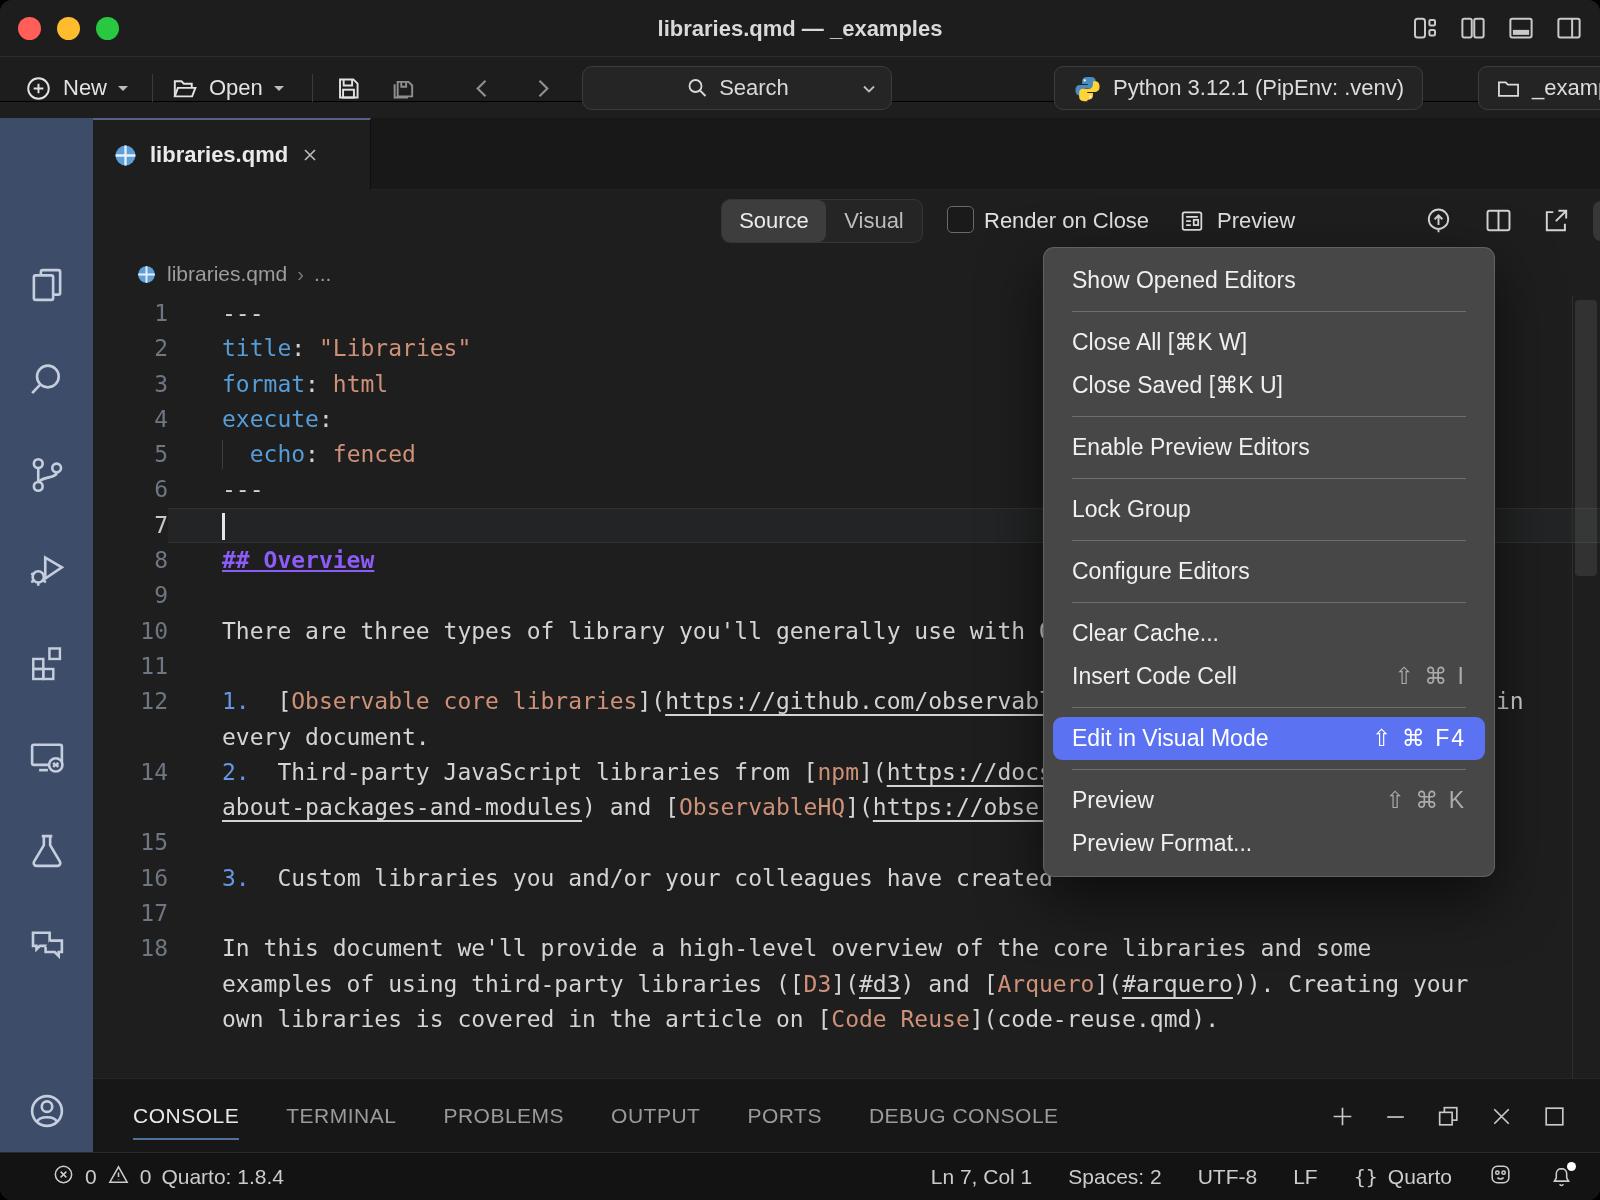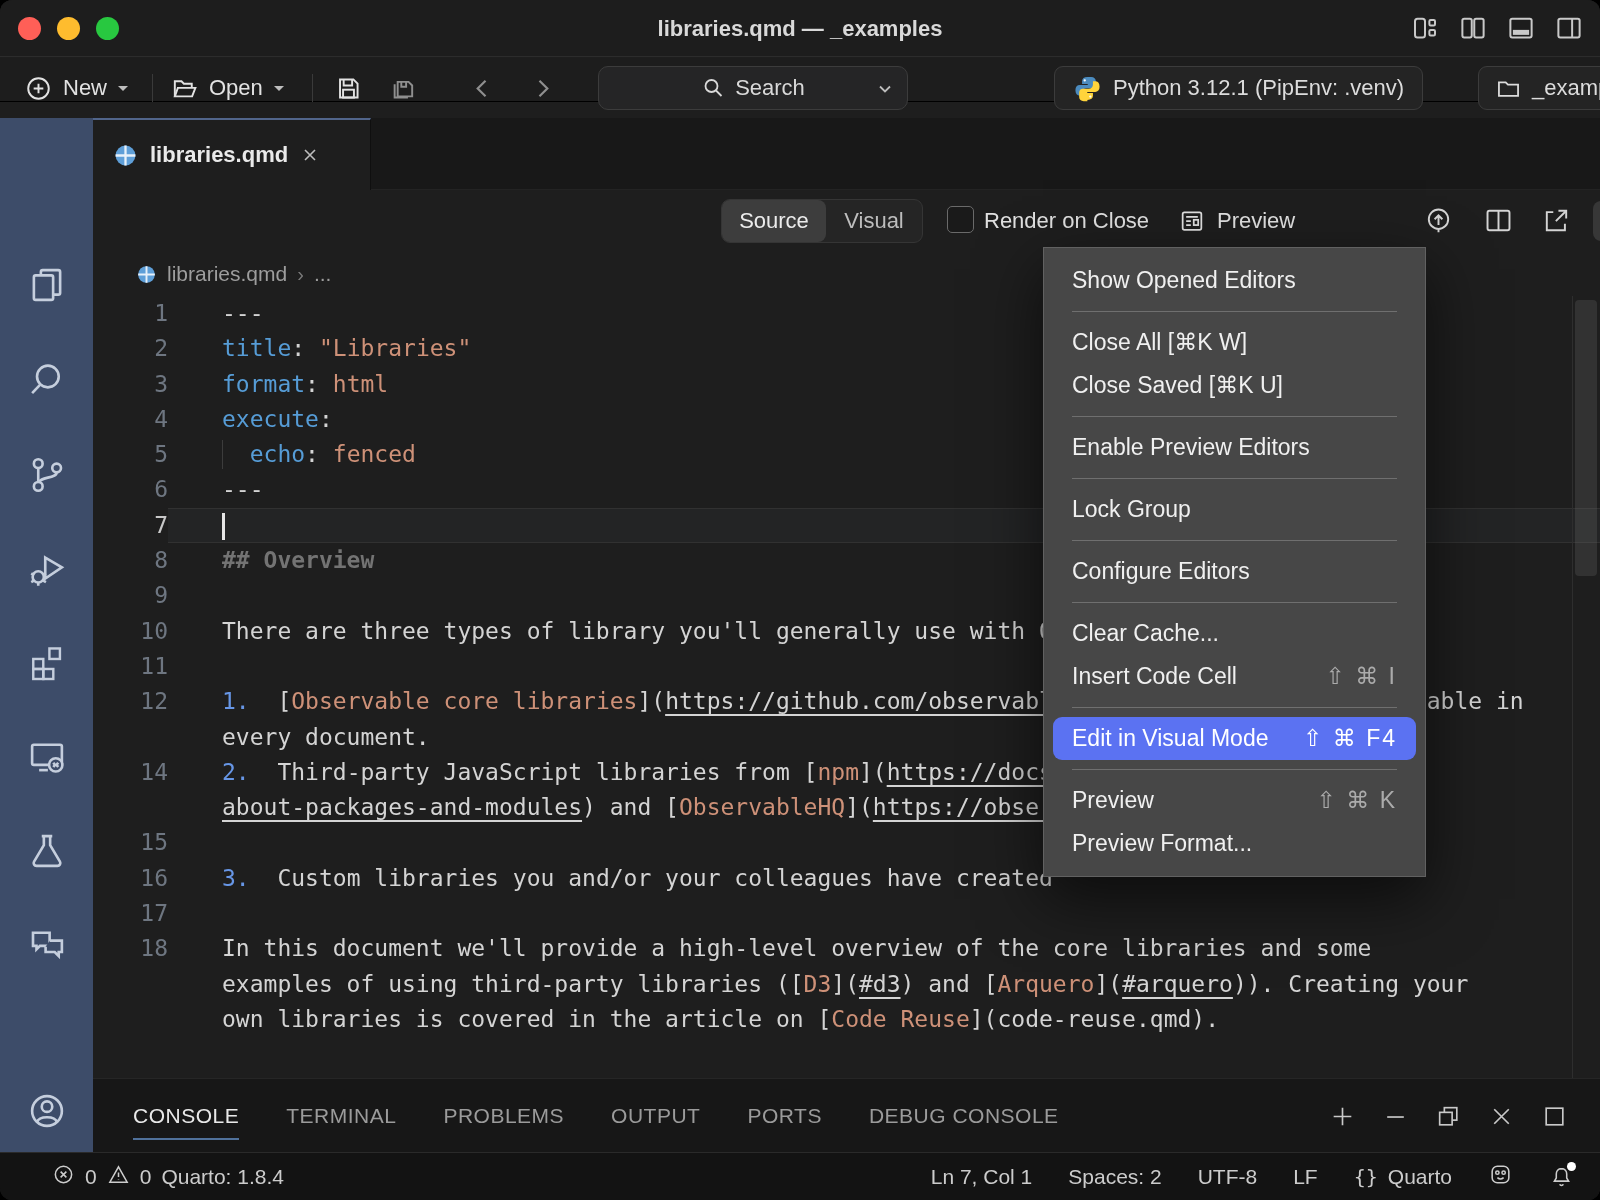--- a/index.html
+++ b/index.html
@@ -16,21 +16,21 @@
   .tb-icons { position:absolute; right:16px; top:13px; display:flex; gap:18px; color:#c9c9c9; }
   .tb-icons svg { width:30px; height:30px; }
 
   
   .toolbar { position:absolute; left:0; top:58px; width:100%; height:44px; background:#1d1d1d; border-bottom:1px solid #000; color:#dfdfdf; }
   .tb-item { position:absolute; top:0; height:60px; display:flex; align-items:center; gap:10px; font-size:22px; color:#e2e2e2; }
   .tb-item svg { width:29px; height:29px; }
   .tb-sep { position:absolute; top:16px; width:1px; height:28px; background:#3a3a3a; }
   .caret { width:16px !important; height:16px !important; margin-left:-2px; color:#bdbdbd; }
   .dim { color:#8f8f8f; }
-  .search-pill { position:absolute; left:598px; top:8px; width:310px; height:44px; background:#252526; border:1px solid #3c3c3c; border-radius:10px; display:flex; align-items:center; justify-content:center; gap:10px; color:#d9d9d9; font-size:22px; }
+  .search-pill { position:absolute; left:582px; top:8px; width:310px; height:44px; background:#252526; border:1px solid #3c3c3c; border-radius:10px; display:flex; align-items:center; justify-content:center; gap:10px; color:#d9d9d9; font-size:22px; }
   .search-pill svg{width:24px;height:24px;}
   .search-chevron { position:absolute; right:14px; top:14px; width:16px !important; height:16px !important; color:#bdbdbd; }
   .interp-pill { position:absolute; left:1054px; top:8px; height:44px; padding:0 18px; background:#242424; border:1px solid #3c3c3c; border-radius:9px; display:flex; align-items:center; gap:11px; font-size:22px; color:#dcdcdc; }
   .interp-pill svg{width:29px;height:29px;}
   .ws-pill { position:absolute; left:1478px; top:8px; width:160px; height:44px; padding:0 16px; background:#242424; border:1px solid #3c3c3c; border-radius:9px; display:flex; align-items:center; gap:10px; font-size:22px; color:#dcdcdc; overflow:hidden; }
   .ws-pill svg{width:27px;height:27px; flex:none;}
 
   
   .activitybar { position:absolute; left:0; top:118px; width:93px; height:1034px; background:#3d4c69; }
   .ab-icon { position:absolute; left:0; width:93px; display:flex; justify-content:center; color:#c5cedd; }
@@ -63,28 +63,28 @@
   
   .code { position:absolute; left:93px; top:296px; right:0; height:782px; background:#1e1e1e; font-family:"DejaVu Sans Mono",monospace; font-size:23px; }
   .code-row { display:flex; height:35.3px; line-height:35.3px; }
   .gutter { width:75px; text-align:right; color:#6e7681; flex:none; }
   .gutter.cur { color:#c8c8c8; }
   .row-text { flex:1; padding-left:54px; white-space:pre; position:relative; }
   .row-text.current { background:#232425; border-top:1px solid #313131; border-bottom:1px solid #313131; }
   .row-text.guide::before { content:""; position:absolute; left:54px; top:3px; bottom:3px; width:1px; background:#3c3c3c; }
   .cursor { position:absolute; left:54px; top:4px; width:2.5px; height:27px; background:#e6e6e6; }
   .tp { color:#d4d4d4; } .tk { color:#569cd6; } .ts { color:#ce9178; }
-  .tn { color:#6796e6; } .th { color:#737373; font-weight:bold; }
+  .tn { color:#6796e6; } .th { color:#8b5cf6; font-weight:bold;text-decoration:underline; }
   .tu { color:#d4d4d4; text-decoration:underline; text-underline-offset:5px; }
 
   .scroll-track { position:absolute; left:1572px; top:296px; width:1px; height:782px; background:#2e2e2e; }
   .scroll-thumb { position:absolute; left:1575px; top:300px; width:22px; height:276px; background:rgba(110,110,110,0.25); border-radius:4px; }
 
   
-  .menu { position:absolute; left:1043px; top:247px; width:383px; background:#474747; border:1px solid rgba(255,255,255,0.14); border-radius:0; box-shadow:0 22px 60px rgba(0,0,0,0.6); padding:11px 0; z-index:50; }
+  .menu { position:absolute; left:1043px; top:247px; width:452px; background:#474747; border:1px solid rgba(255,255,255,0.14); border-radius:11px; box-shadow:0 22px 60px rgba(0,0,0,0.6); padding:11px 0; z-index:50; }
   .menu-item { height:43px; display:flex; align-items:center; padding:0 28px; font-size:23px; color:#f0f0f0; }
   .menu-item .ml { flex:1; white-space:nowrap; }
   .menu-item .ms { color:#ababab; margin-left:20px; letter-spacing:2px; }
   .menu-item.active { background:#5b72f2; border-radius:9px; margin:0 9px; padding:0 19px; color:#fff; }
   .menu-item.active .ms { color:#fff; }
   .menu-divider { height:1px; background:rgba(255,255,255,0.22); margin:9px 28px; }
 
   
   .panel { position:absolute; left:93px; top:1078px; right:0; height:74px; background:#171717; border-top:1px solid #262626; }
   .panel-tabs { position:absolute; left:40px; top:0; height:74px; display:flex; gap:47px; align-items:center; }

